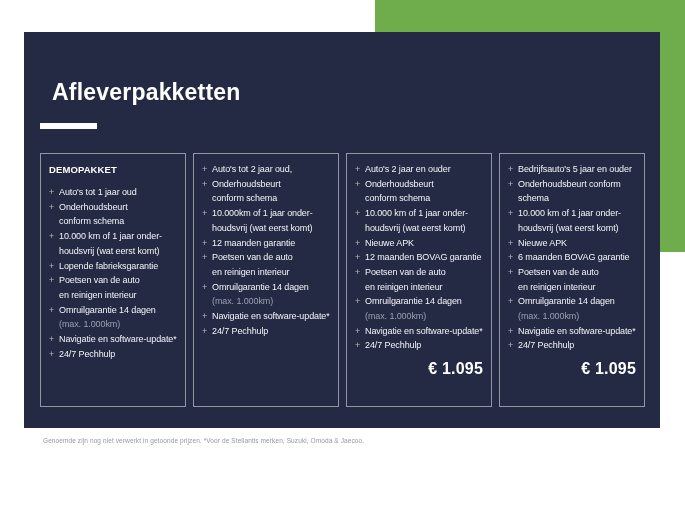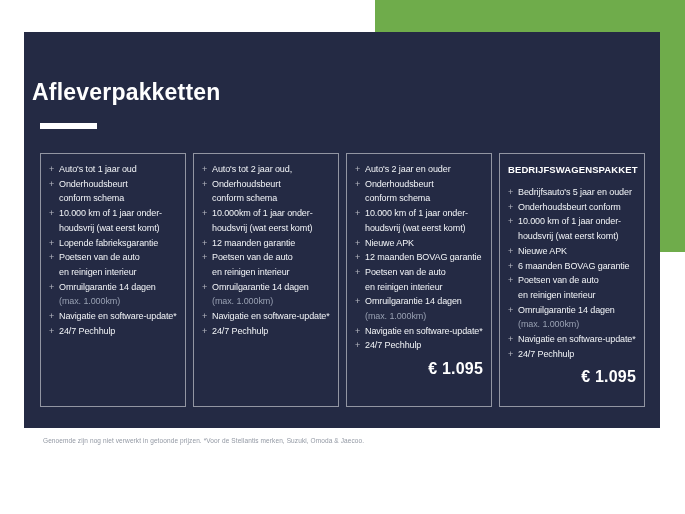--- a/index.html
+++ b/index.html
@@ -21,21 +21,21 @@
   }
   .green-block{
     position:absolute;left:375px;top:0;width:310px;height:252px;
     background:var(--accent_green);
   }
   .panel{
     position:absolute;left:24px;top:32px;width:636px;height:396px;
     background:var(--panel_navy);
   }
   .title{
-    position:absolute;left:8px;top:48px;
+    position:absolute;left:28px;top:48px;
     font-size:23px;font-weight:700;color:#ffffff;line-height:1.1;
     letter-spacing:0.2px;
   }
   .title-rule{
     position:absolute;left:16px;top:91px;width:57px;height:6px;background:#ffffff;
   }
   .cards{
     position:absolute;left:16px;top:121px;
     display:flex;gap:7px;
   }
@@ -79,20 +79,21 @@
 </head>
 <body>
 
 <div class="page">
   <div class="green-block"></div>
   <div class="panel">
     <h1 class="title">Afleverpakketten</h1>
     <div class="title-rule"></div>
     <div class="cards">
   <section class="card">
+    <h2 class="card-title">DEMOPAKKET</h2>
     <div class="feature-list">
             <div class="feat-line"><span class="plus">+</span><span>Auto's tot 1 jaar oud</span></div>
             <div class="feat-line"><span class="plus">+</span><span>Onderhoudsbeurt</span></div>
             <div class="feat-line"><span>conform schema</span></div>
             <div class="feat-line"><span class="plus">+</span><span>10.000 km of 1 jaar onder-</span></div>
             <div class="feat-line"><span>houdsvrij (wat eerst komt)</span></div>
             <div class="feat-line"><span class="plus">+</span><span>Lopende fabrieksgarantie</span></div>
             <div class="feat-line"><span class="plus">+</span><span>Poetsen van de auto</span></div>
             <div class="feat-line"><span>en reinigen interieur</span></div>
             <div class="feat-line"><span class="plus">+</span><span>Omruilgarantie 14 dagen</span></div>
@@ -132,24 +133,24 @@
             <div class="feat-line"><span>en reinigen interieur</span></div>
             <div class="feat-line"><span class="plus">+</span><span>Omruilgarantie 14 dagen</span></div>
             <div class="feat-line muted"><span>(max. 1.000km)</span></div>
             <div class="feat-line"><span class="plus">+</span><span>Navigatie en software-update*</span></div>
             <div class="feat-line"><span class="plus">+</span><span>24/7 Pechhulp</span></div>
           </div>
     <div class="price">€ 1.095</div>
   </section>
 
   <section class="card">
-    <h2 class="card-title">BEDRIJFSWAGENSPAKKET</h2>
     <div class="feature-list">
             <div class="feat-line"><span class="plus">+</span><span>Bedrijfsauto's 5 jaar en ouder</span></div>
             <div class="feat-line"><span class="plus">+</span><span>Onderhoudsbeurt conform</span></div>
+            <div class="feat-line"><span>schema</span></div>
             <div class="feat-line"><span class="plus">+</span><span>10.000 km of 1 jaar onder-</span></div>
             <div class="feat-line"><span>houdsvrij (wat eerst komt)</span></div>
             <div class="feat-line"><span class="plus">+</span><span>Nieuwe APK</span></div>
             <div class="feat-line"><span class="plus">+</span><span>6 maanden BOVAG garantie</span></div>
             <div class="feat-line"><span class="plus">+</span><span>Poetsen van de auto</span></div>
             <div class="feat-line"><span>en reinigen interieur</span></div>
             <div class="feat-line"><span class="plus">+</span><span>Omruilgarantie 14 dagen</span></div>
             <div class="feat-line muted"><span>(max. 1.000km)</span></div>
             <div class="feat-line"><span class="plus">+</span><span>Navigatie en software-update*</span></div>
             <div class="feat-line"><span class="plus">+</span><span>24/7 Pechhulp</span></div>

